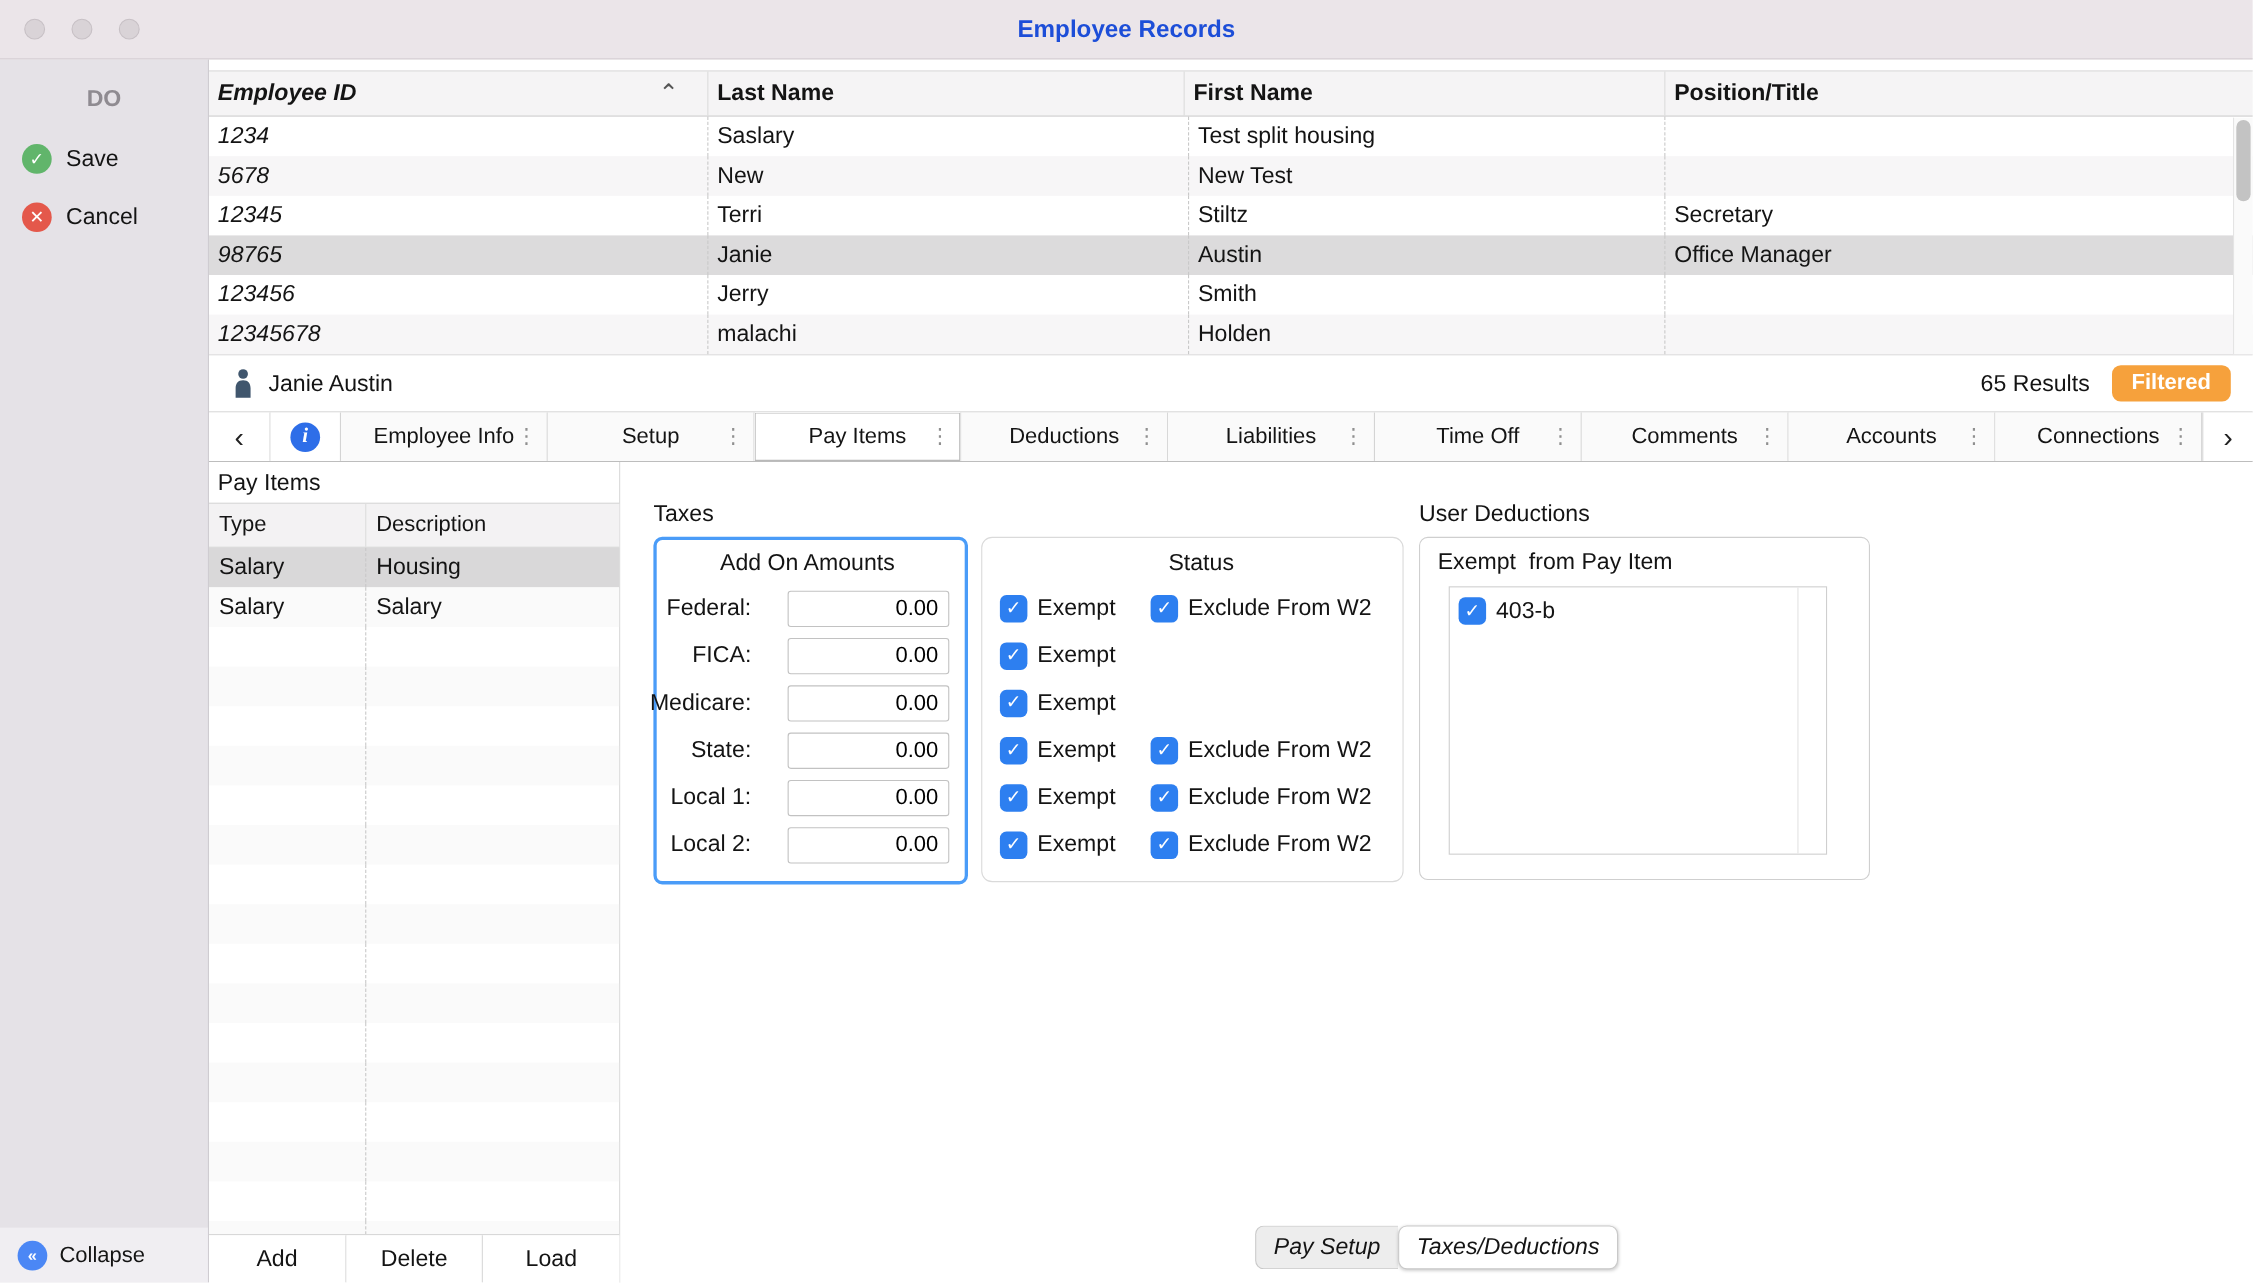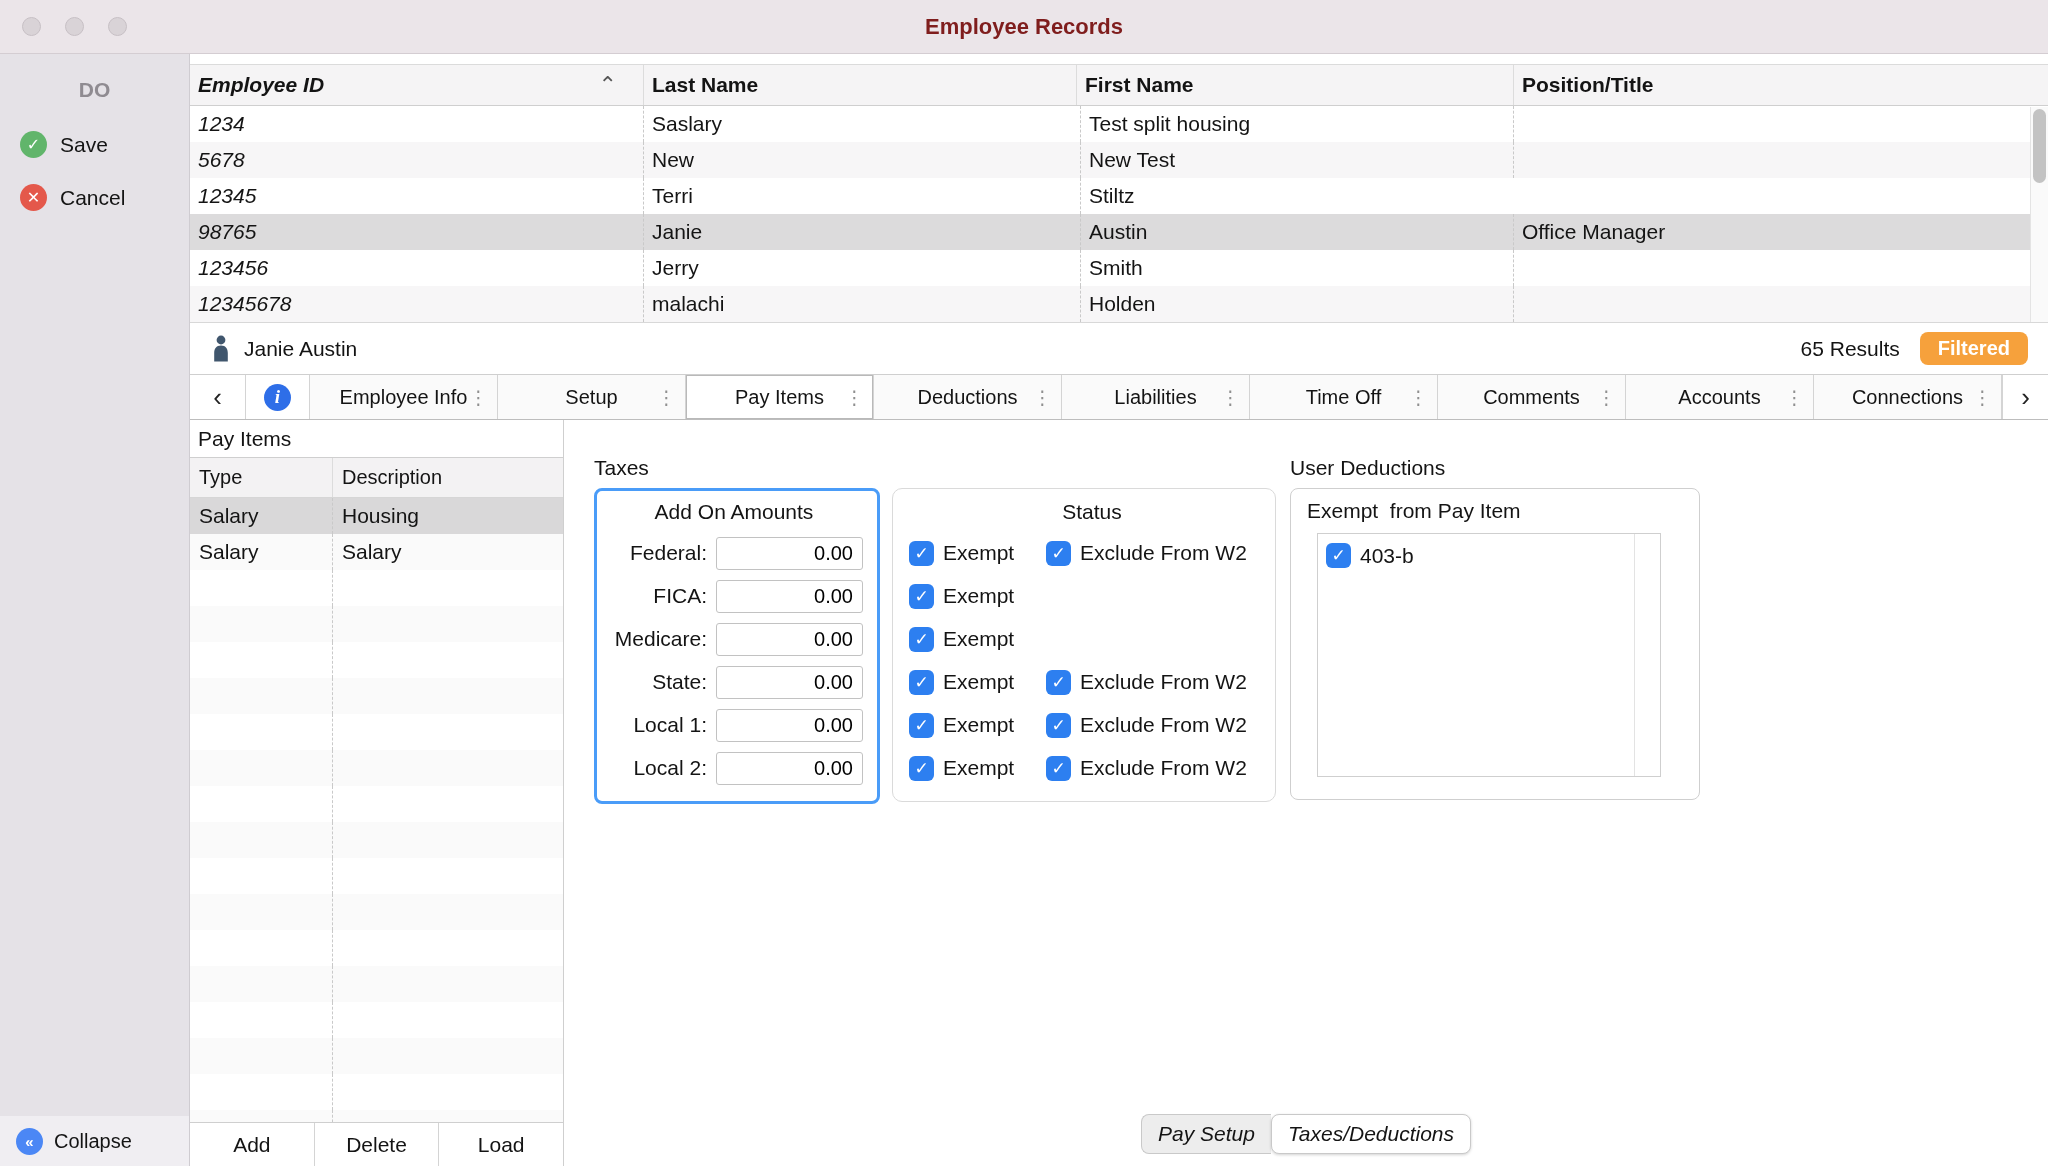--- a/index.html
+++ b/index.html
@@ -5,21 +5,21 @@
   * { margin:0; padding:0; box-sizing:border-box; }
   html,body { width:2048px; height:1166px; }
   body { font-family:"Liberation Sans","DejaVu Sans",sans-serif; font-size:20px; color:#141414; background:#fff; overflow:hidden; }
 
   .window { width:2048px; height:1166px; display:flex; flex-direction:column; background:#fff; }
 
   
   .titlebar { height:54px; background:#ebe5e9; border-bottom:1px solid #d4cdd2; display:flex; align-items:center; position:relative; flex:0 0 auto; }
   .traffic { display:flex; gap:24px; margin-left:22px; }
   .traffic span { width:19px; height:19px; border-radius:50%; background:#d9d3d7; border:1px solid #c7c0c5; display:block; }
-  .win-title { position:absolute; left:0; right:0; text-align:center; font-weight:bold; font-size:22px; color:#7f1d1d; pointer-events:none; }
+  .win-title { position:absolute; left:0; right:0; text-align:center; font-weight:bold; font-size:22px; color:#1d4ed8; pointer-events:none; }
 
   .bodyrow { flex:1; display:flex; min-height:0; }
 
   
   .sidebar { width:190px; background:#e5e2e7; border-right:1px solid #cfccd1; display:flex; flex-direction:column; flex:0 0 auto; }
   .sidebar-title { text-align:center; padding:24px 0 16px; font-weight:bold; color:#8f8b91; font-size:21px; }
   .side-item { display:flex; align-items:center; gap:13px; padding:13px 0 13px 20px; font-size:21px; cursor:default; }
   .icon-circle { width:27px; height:27px; border-radius:50%; display:flex; align-items:center; justify-content:center; color:#fff; font-size:16px; font-weight:bold; flex:0 0 auto; }
   .save-icon { background:#61b56b; }
   .cancel-icon { background:#e4584b; }
@@ -88,21 +88,21 @@
 
   
   .detail { flex:1; position:relative; padding:36px 0 0 30px; background:#fff; min-width:0; }
   .detail-top { display:flex; align-items:flex-start; }
   .taxes-block { }
   .section-label { font-size:21px; margin-bottom:8px; }
   .groups-row { display:flex; align-items:flex-start; }
 
   .addon-group { width:286px; border:3px solid #4a9cf8; border-radius:8px; padding:6px 14px 16px 8px; background:#fff; }
   .addon-title { text-align:center; font-size:21px; height:30px; line-height:30px; }
-  .addon-row { display:flex; align-items:center; justify-content:flex-end; margin-top:9px; height:34px; }
+  .addon-row { display:flex; align-items:center; justify-content:flex-end; margin-top:9px; height:34px;gap:24px; }
   .addon-label { margin-right:9px; font-size:21px; white-space:nowrap; }
   .addon-input { width:147px; height:33px; border:1px solid #c2c2c2; border-radius:3px; text-align:right; padding-right:9px; font-size:20px; font-family:inherit; background:#fff; }
 
   .status-group { width:384px; margin-left:12px; border:1px solid #dadada; border-radius:10px; padding:8px 0 16px 16px; background:#fff; }
   .status-title { text-align:center; font-size:21px; height:30px; line-height:30px; }
   .status-row { display:flex; align-items:center; margin-top:9px; height:34px; }
   .status-col1 { display:flex; align-items:center; width:137px; flex:0 0 auto; }
   .status-col2 { display:flex; align-items:center; }
   .checkbox { width:25px; height:25px; border-radius:6px; background:#2d7ff0; color:#fff; display:flex; align-items:center; justify-content:center; font-size:17px; font-weight:bold; flex:0 0 auto; }
   .cb-label { margin-left:9px; font-size:21px; white-space:nowrap; }
@@ -176,20 +176,21 @@
           <div class="emp-row">
             <div class="col col-id">5678</div>
             <div class="col col-first">New</div>
             <div class="col col-last">New Test</div>
             <div class="col col-pos"></div>
           </div>
           <div class="emp-row">
             <div class="col col-id">12345</div>
             <div class="col col-first">Terri</div>
             <div class="col col-last">Stiltz</div>
+            <div class="col col-pos">Secretary</div>
           </div>
           <div class="emp-row selected">
             <div class="col col-id">98765</div>
             <div class="col col-first">Janie</div>
             <div class="col col-last">Austin</div>
             <div class="col col-pos">Office Manager</div>
           </div>
           <div class="emp-row">
             <div class="col col-id">123456</div>
             <div class="col col-first">Jerry</div>

